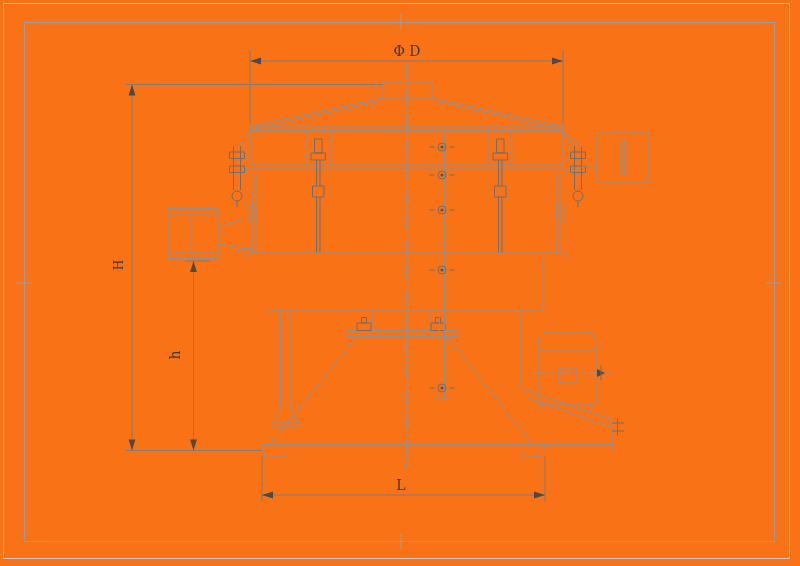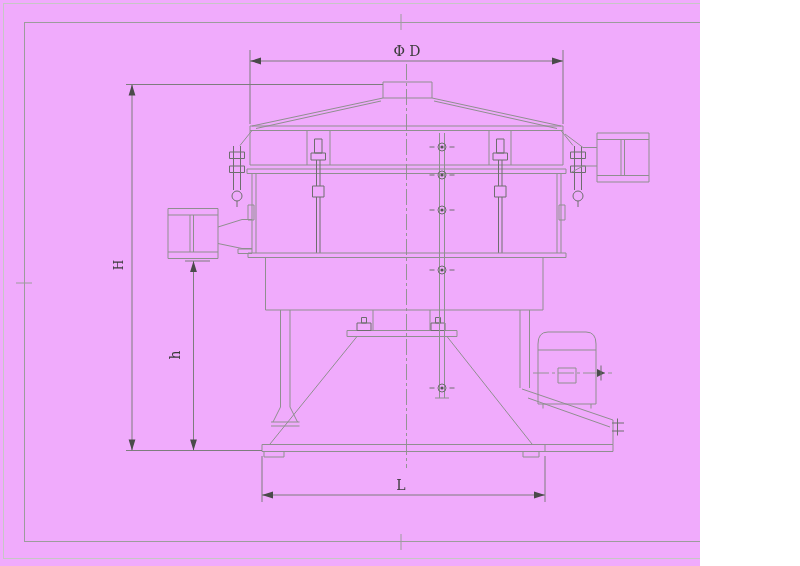--- a/index.html
+++ b/index.html
@@ -1,16 +1,16 @@
 <!DOCTYPE html>
 <html><head>
 <meta charset="utf-8">
 <style>
   html,body{margin:0;padding:0;background:#ffffff;}
-  .sheet{position:relative;width:700px;height:566px;background:#f0abfc;overflow:hidden;}
+  .sheet{position:relative;width:800px;height:566px;background:#f97316;overflow:hidden;}
   svg{display:block;}
   svg path, svg rect, svg circle{fill:none;stroke-linecap:butt;stroke-linejoin:miter;}
   .ln{stroke:#8f8f8f;stroke-width:1;}
   .dk{stroke:#6e6e6e;stroke-width:1;}
   .dim{stroke:#7d7d7d;stroke-width:1;}
   .cl{stroke:#949494;stroke-width:1;stroke-dasharray:16 3 3 3;}
   .fo{stroke:#c6c6c6;stroke-width:1;}
   .fi{stroke:#9c9c9c;stroke-width:1;}
   .arr{fill:#4a4a4a;stroke:none;}
   .dot{fill:#565656;stroke:none;}

